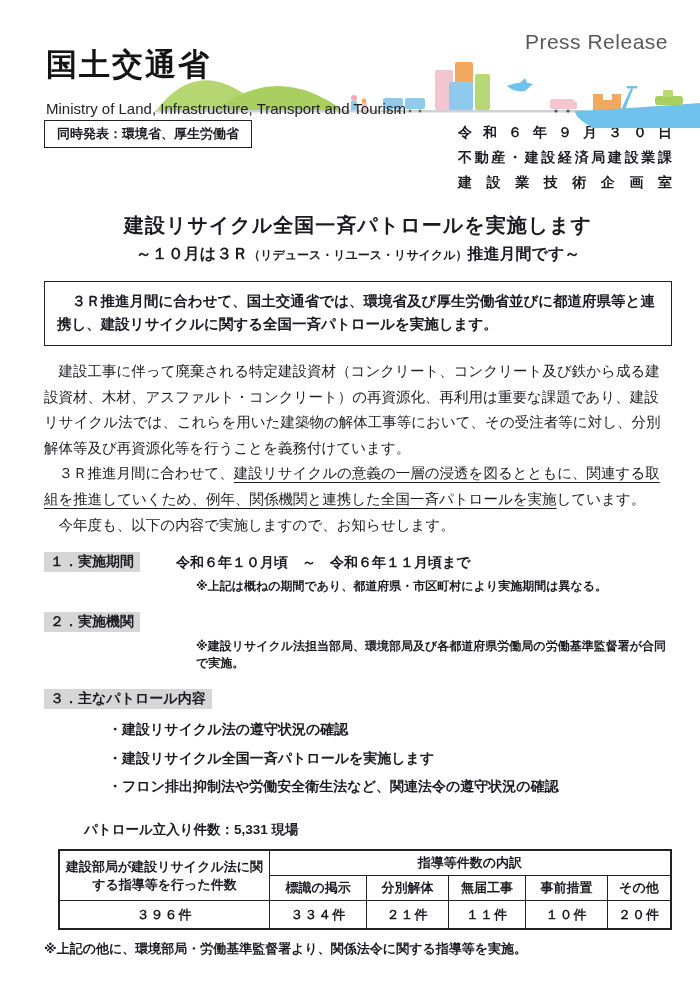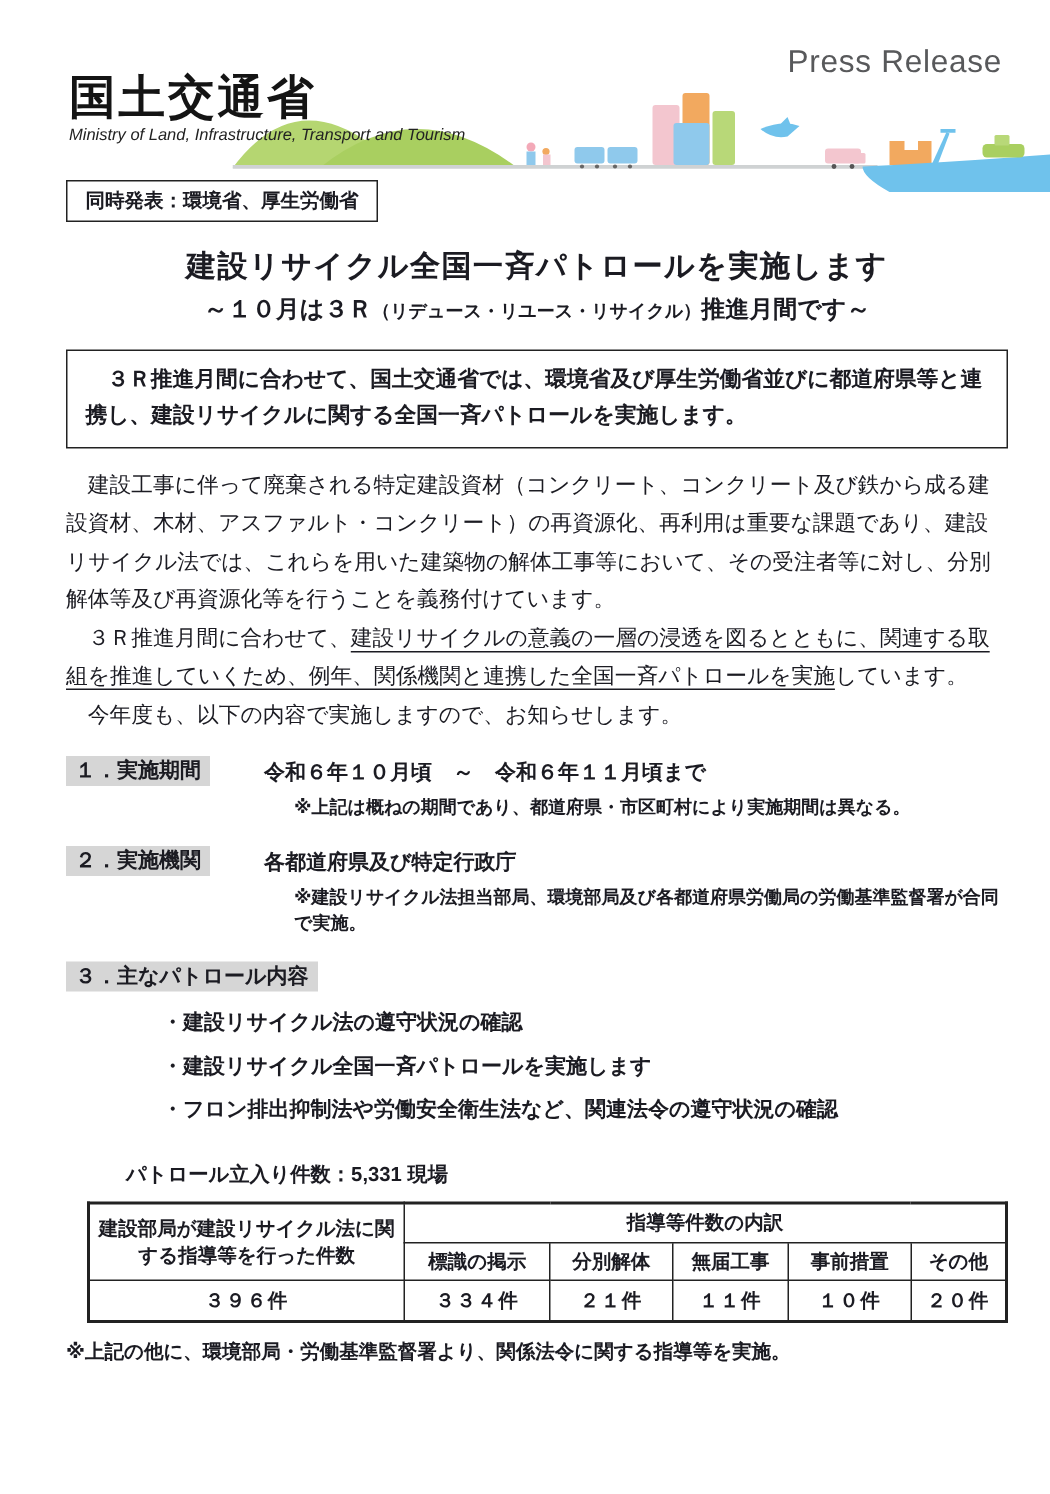--- a/index.html
+++ b/index.html
@@ -16,21 +16,21 @@
   }
   
   .header { position:relative; height:74px; }
   .press-release {
     position:absolute; top:-4px; right:4px;
     font-size:21px; color:#58595b; letter-spacing:.5px;
   }
   .illustration { position:absolute; top:20px; right:-28px; width:545px; height:74px; }
   .logo-block { position:absolute; left:2px; top:14px; }
   .logo-title { font-size:31px; font-weight:bold; color:#141414; letter-spacing:2px; line-height:1.1; }
-  .logo-subtitle { font-size:11px; color:#222; margin-top:2px;font-style:italic; }
+  .logo-subtitle { font-size:15px; color:#222; margin-top:18px; }
   
   .meta-row { display:flex; justify-content:space-between; align-items:flex-start; margin-top:12px; }
   .joint-box {
     border:1.5px solid #222; padding:4px 12px;
     font-size:13px; font-weight:bold; white-space:nowrap;
   }
   .dept-block { width:214px; font-size:14px; font-weight:bold; line-height:1.8; }
   .dept-block div { text-align:justify; text-align-last:justify; }
   
   .title-block { text-align:center; margin-top:16px; }
@@ -129,20 +129,25 @@
     </svg>
 
     <div class="logo-block">
       <div class="logo-title">国土交通省</div>
       <div class="logo-subtitle">Ministry of Land, Infrastructure, Transport and Tourism</div>
     </div>
   </div>
 
   <div class="meta-row">
     <div class="joint-box">同時発表：環境省、厚生労働省</div>
+    <div class="dept-block">
+      <div>令和６年９月３０日</div>
+      <div>不動産・建設経済局建設業課</div>
+      <div>建設業技術企画室</div>
+    </div>
   </div>
 
   <div class="title-block">
     <div class="title-main">建設リサイクル全国一斉パトロールを実施します</div>
     <div class="title-sub"><span>～１０月は３Ｒ</span><span class="paren">（リデュース・リユース・リサイクル）</span><span>推進月間です～</span></div>
   </div>
 
   <div class="summary-box">　３Ｒ推進月間に合わせて、国土交通省では、環境省及び厚生労働省並びに都道府県等と連携し、建設リサイクルに関する全国一斉パトロールを実施します。</div>
 
   <div class="body-text">
@@ -157,21 +162,20 @@
       <div class="section-row">
         <span class="section-label">１．実施期間</span>
         <span class="section-content">令和６年１０月頃　～　令和６年１１月頃まで</span>
       </div>
       <div class="section-note">※上記は概ねの期間であり、都道府県・市区町村により実施期間は異なる。</div>
     </div>
 
     <div class="section">
       <div class="section-row">
         <span class="section-label">２．実施機関</span>
-        <span class="section-content">各都道府県及び特定行政庁</span>
       </div>
       <div class="section-note">※建設リサイクル法担当部局、環境部局及び各都道府県労働局の労働基準監督署が合同で実施。</div>
     </div>
 
     <div class="section">
       <div class="section-row">
         <span class="section-label">３．主なパトロール内容</span>
       </div>
       <div class="bullets">
         <div>・建設リサイクル法の遵守状況の確認</div>

